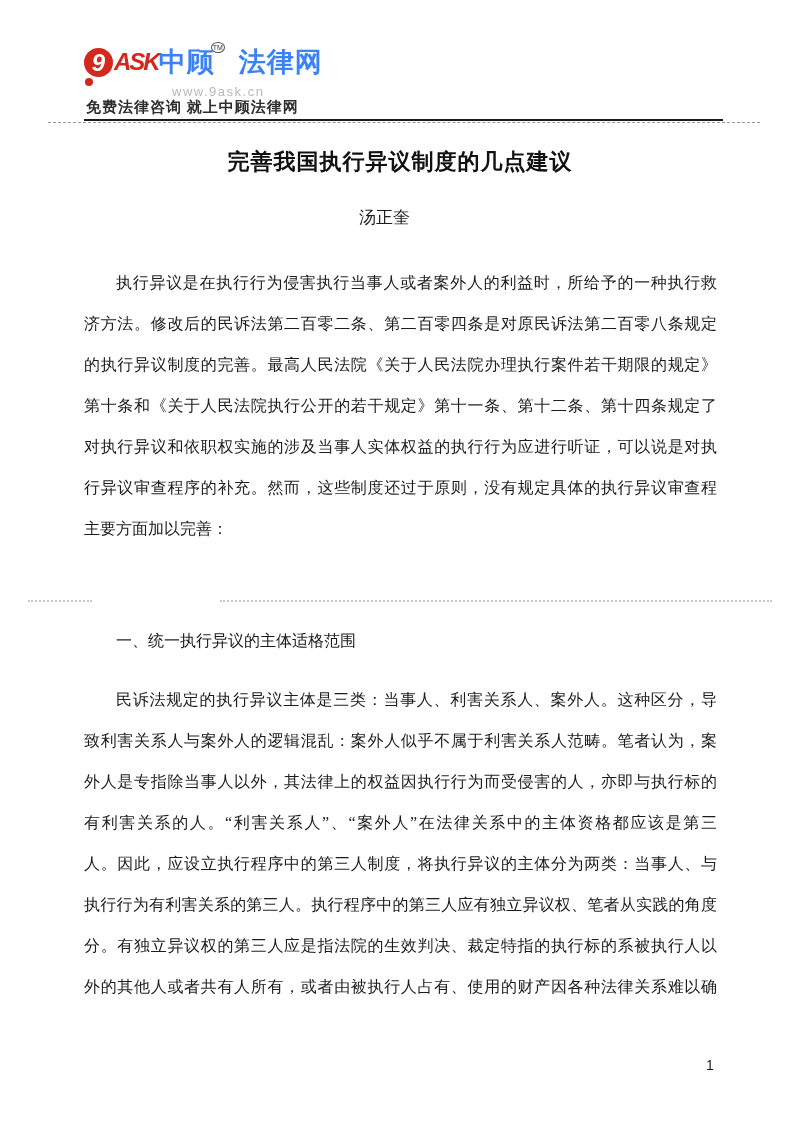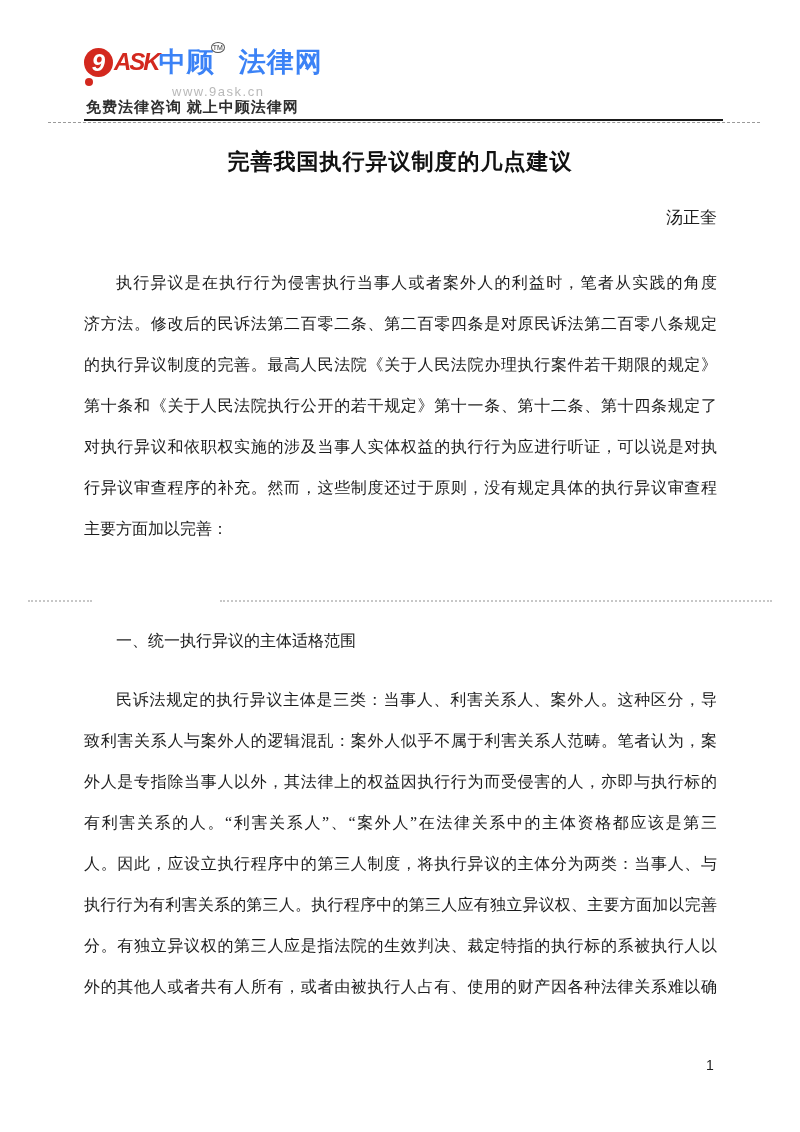--- a/index.html
+++ b/index.html
@@ -53,22 +53,22 @@
   }
   .head-rule-solid{position:absolute;left:84px;top:119px;width:639px;height:2px;background:#1b1b1b;}
   .head-rule-dash{position:absolute;left:48px;top:122px;width:712px;height:0;border-top:1px dashed #9a9a9a;}
   
   .doc-title{
     position:absolute;left:0;top:147px;width:800px;margin:0;
     text-align:center;font-size:22px;font-weight:bold;color:#111;
     letter-spacing:1px;
   }
   .doc-author{
-    position:absolute;left:84px;top:206px;width:633px;
-    text-align:right;font-size:17px;color:#1c1c1c;
+    position:absolute;left:68px;top:206px;width:633px;
+    text-align:center;font-size:17px;color:#1c1c1c;
   }
   .para{position:absolute;left:84px;width:633px;font-size:16px;color:#1c1c1c;}
   .para .line{height:41px;line-height:41px;white-space:nowrap;}
   .para .line.just{text-align:justify;text-align-last:justify;white-space:normal;}
   .para .line.indent{text-indent:32px;}
   .p1{top:262px;}
   .p2{top:679px;}
   .dotted-left{position:absolute;left:28px;top:600px;width:64px;border-top:2px dotted #c7c7c7;}
   .dotted-right{position:absolute;left:220px;top:600px;width:552px;border-top:2px dotted #c7c7c7;}
   .sec-heading{
@@ -97,40 +97,40 @@
       <span class="logo-tagline">免费法律咨询  就上中顾法律网</span>
     </div>
   </div>
   <div class="head-rule-solid"></div>
   <div class="head-rule-dash"></div>
 
   <h1 class="doc-title">完善我国执行异议制度的几点建议</h1>
   <div class="doc-author">汤正奎</div>
 
   <div class="para p1">
-    <div class="line just indent">执行异议是在执行行为侵害执行当事人或者案外人的利益时，笔者从实践的角度</div>
+    <div class="line just indent">执行异议是在执行行为侵害执行当事人或者案外人的利益时，所给予的一种执行救</div>
     <div class="line just">济方法。修改后的民诉法第二百零二条、第二百零四条是对原民诉法第二百零八条规定</div>
     <div class="line just">的执行异议制度的完善。最高人民法院《关于人民法院办理执行案件若干期限的规定》</div>
     <div class="line just">第十条和《关于人民法院执行公开的若干规定》第十一条、第十二条、第十四条规定了</div>
     <div class="line just">对执行异议和依职权实施的涉及当事人实体权益的执行行为应进行听证，可以说是对执</div>
     <div class="line just">行异议审查程序的补充。然而，这些制度还过于原则，没有规定具体的执行异议审查程</div>
     <div class="line">主要方面加以完善：</div>
   </div>
 
   <div class="dotted-left"></div>
   <div class="dotted-right"></div>
 
   <div class="sec-heading">一、统一执行异议的主体适格范围</div>
 
   <div class="para p2">
     <div class="line just indent">民诉法规定的执行异议主体是三类：当事人、利害关系人、案外人。这种区分，导</div>
     <div class="line just">致利害关系人与案外人的逻辑混乱：案外人似乎不属于利害关系人范畴。笔者认为，案</div>
     <div class="line just">外人是专指除当事人以外，其法律上的权益因执行行为而受侵害的人，亦即与执行标的</div>
     <div class="line just">有利害关系的人。“利害关系人”、“案外人”在法律关系中的主体资格都应该是第三</div>
     <div class="line just">人。因此，应设立执行程序中的第三人制度，将执行异议的主体分为两类：当事人、与</div>
-    <div class="line just">执行行为有利害关系的第三人。执行程序中的第三人应有独立异议权、主要方面加以完善</div>
+    <div class="line just">执行行为有利害关系的第三人。执行程序中的第三人应有独立异议权、笔者从实践的角度</div>
     <div class="line just">分。有独立异议权的第三人应是指法院的生效判决、裁定特指的执行标的系被执行人以</div>
     <div class="line just">外的其他人或者共有人所有，或者由被执行人占有、使用的财产因各种法律关系难以确</div>
   </div>
 
   <div class="page-num">1</div>
 
 </div>
 
 </body></html>

